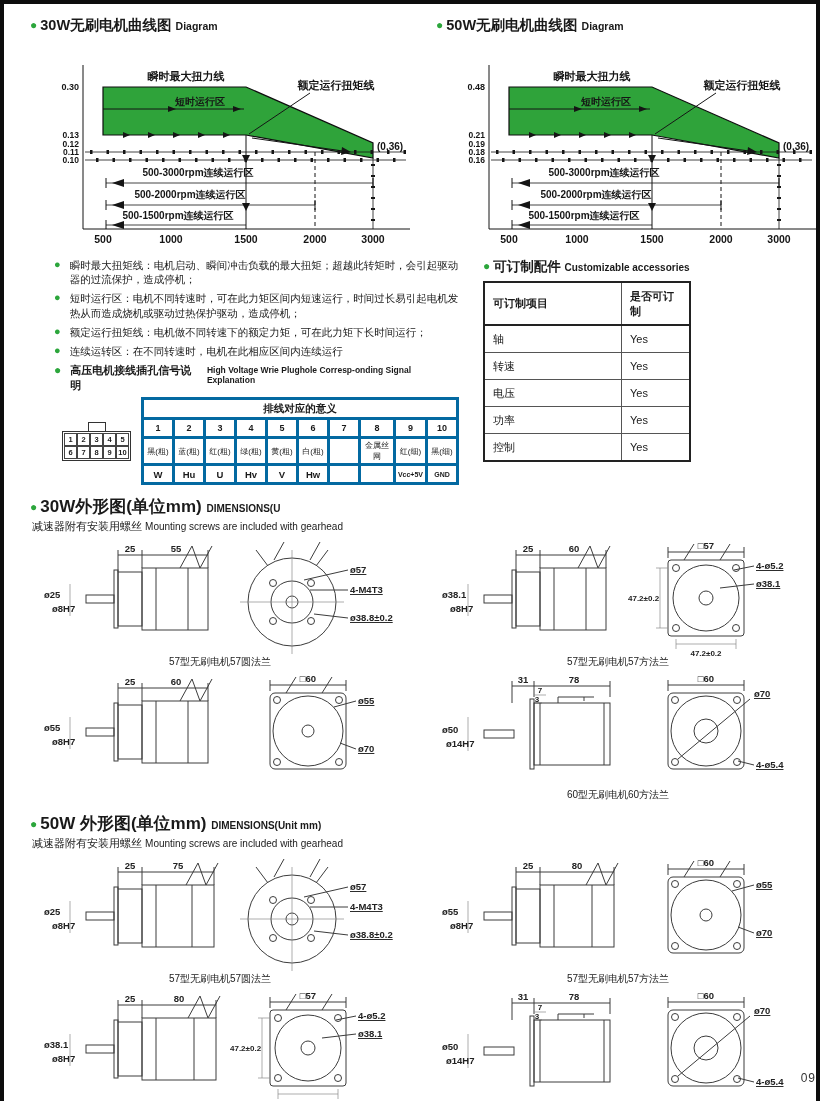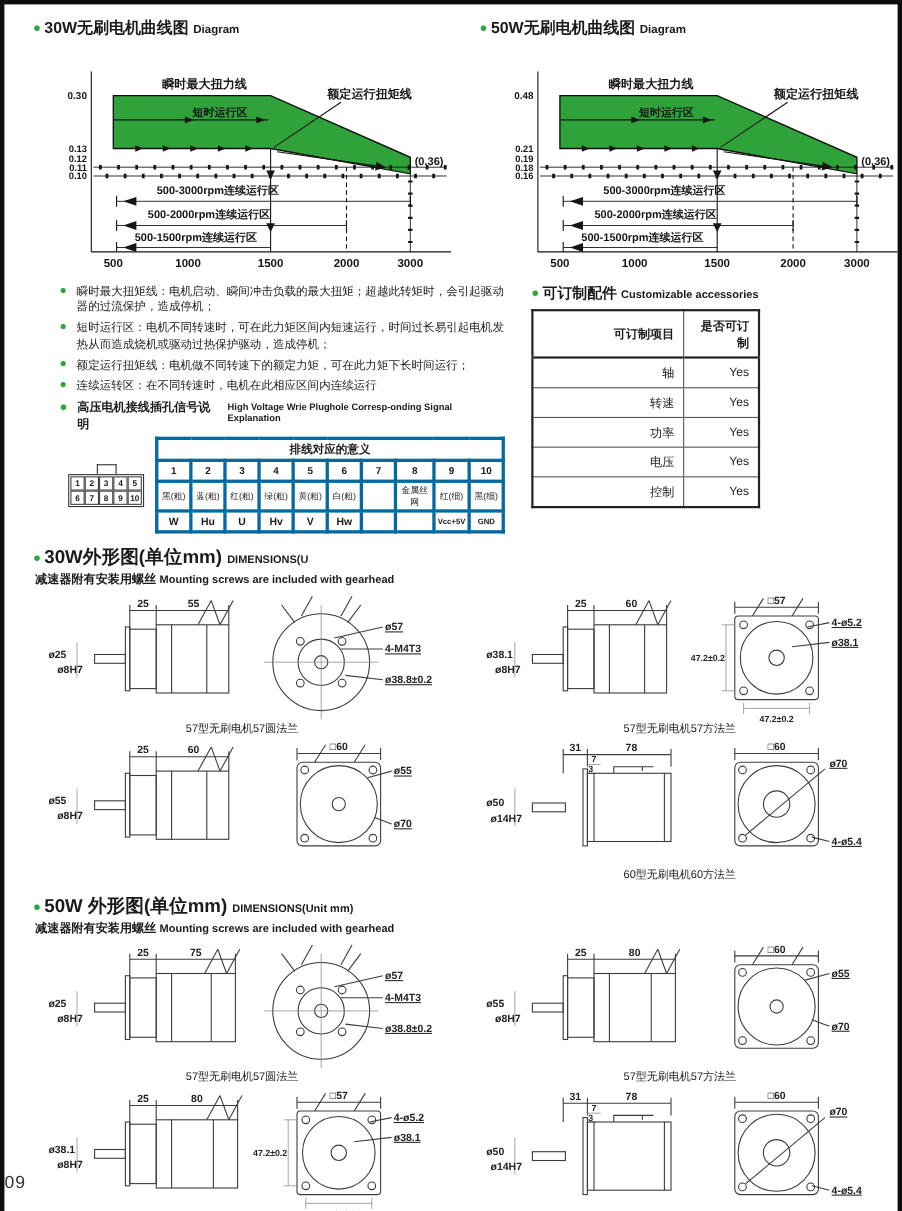--- a/index.html
+++ b/index.html
@@ -4,21 +4,21 @@
 <style>
   html,body{margin:0;padding:0;background:#e8e8e8;font-family:"Liberation Sans","DejaVu Sans",sans-serif;color:#1a1a1a;}
   .page{position:relative;width:820px;height:1101px;margin:0 auto;background:#fff;box-sizing:border-box;
         border:4px solid #0d0d0d;border-bottom:none;overflow:hidden;}
   
   .bul{color:#2ca63c;font-size:12px;margin-right:3px;vertical-align:1px;}
   .chart-title{font-size:14.5px;font-weight:bold;margin:6px 0 2px 2px;white-space:nowrap;}
   .chart-title .en{font-size:10.5px;}
   .sec-head{font-size:17px;font-weight:bold;margin:10px 0 0 26px;}
   .sec-head .en{font-size:10px;}
-  .sec-sub{font-size:11px;font-weight:bold;margin:1px 0 4px 28px;}
+  .sec-sub{font-size:11px;font-weight:normal;margin:1px 0 4px 28px;}
   .sec-sub .en{font-size:10px;}
   
   .charts-row{display:flex;gap:14px;padding:6px 10px 0 24px;}
   .chart-block{width:392px;}
   svg.curve{display:block;}
   svg.curve line,svg.curve polygon,svg.curve path{stroke:#151515;stroke-width:1;fill:none;}
   svg.curve polygon.fill{fill:#2fa33a;stroke:#0e0e0e;stroke-width:1.2;}
   svg.curve polygon.ah{fill:#151515;stroke:none;}
   svg.curve .thin{stroke-width:0.8;}
   svg.curve .dots{stroke-width:4;stroke-dasharray:2.5 14;}
@@ -43,36 +43,36 @@
   table.wires{border-collapse:collapse;}
   table.wires td{border:3px solid #0369a1;text-align:center;padding:1px 2px;min-width:24px;font-size:8px;height:14px;}
   table.wires td.tt{font-size:10.5px;font-weight:bold;height:15px;}
   table.wires td.pin{font-size:9px;font-weight:bold;}
   table.wires td.sig{font-size:9.5px;font-weight:bold;}
   table.wires td.sigsm{font-size:7px;font-weight:bold;}
   
   .acc{width:208px;}
   .acc-title{font-size:13.5px;font-weight:bold;margin-bottom:5px;}
   .acc-title .en{font-size:10px;margin-top:11px;}
-  table.acc-t{border-collapse:collapse;width:100%;border:2px solid #222;text-align:right;}
+  table.acc-t{border-collapse:collapse;width:100%;border:2px solid #222;}
   table.acc-t td{border:1px solid #555;font-size:11px;padding:5.5px 8px;}
   table.acc-t tr.hd td{font-weight:bold;border-bottom:2px solid #222;}
   table.acc-t td:first-child{width:120px;}
   
   .dgrid{display:grid;grid-template-columns:1fr 1fr;column-gap:18px;row-gap:4px;padding:2px 14px 0 26px;}
   .dcell{display:flex;flex-direction:column;}
   .views{display:flex;align-items:flex-start;}
   svg.dw line,svg.dw rect,svg.dw circle,svg.dw path{stroke:#3c3c3c;stroke-width:1;fill:none;}
   svg.dw .xline{stroke-width:0.7;stroke:#8a8a8a;}
   svg.dw text{fill:#222;font-size:9.5px;font-weight:600;font-family:"Liberation Sans",sans-serif;}
   svg.dw text.sm{font-size:8px;}
   svg.dw text.ul{text-decoration:underline;}
   .dcap{text-align:center;font-size:10px;margin-top:-3px;}
   
-  .pagenum{position:absolute;left:0;right:0;bottom:16px;text-align:left;font-size:16px;color:#333;letter-spacing:1px;}
+  .pagenum{position:absolute;left:0;right:0;bottom:16px;text-align:right;font-size:12px;color:#333;letter-spacing:1px;}
 </style>
 </head>
 <body>
 
 <div class="page">
 
   <div class="charts-row">
 
     <div class="chart-block">
       <div class="chart-title"><span class="bul">●</span><span>30W无刷电机曲线图</span> <span class="en">Diagram</span></div>
@@ -296,25 +296,25 @@
             </tr>
         <tr>
               <td>轴</td>
               <td>Yes</td>
             </tr>
         <tr>
               <td>转速</td>
               <td>Yes</td>
             </tr>
         <tr>
-              <td>功率</td>
+              <td>电压</td>
               <td>Yes</td>
             </tr>
         <tr>
-              <td>电压</td>
+              <td>功率</td>
               <td>Yes</td>
             </tr>
         <tr>
               <td>控制</td>
               <td>Yes</td>
             </tr>
       </tbody>
         </table>
     </div>
   </div>

